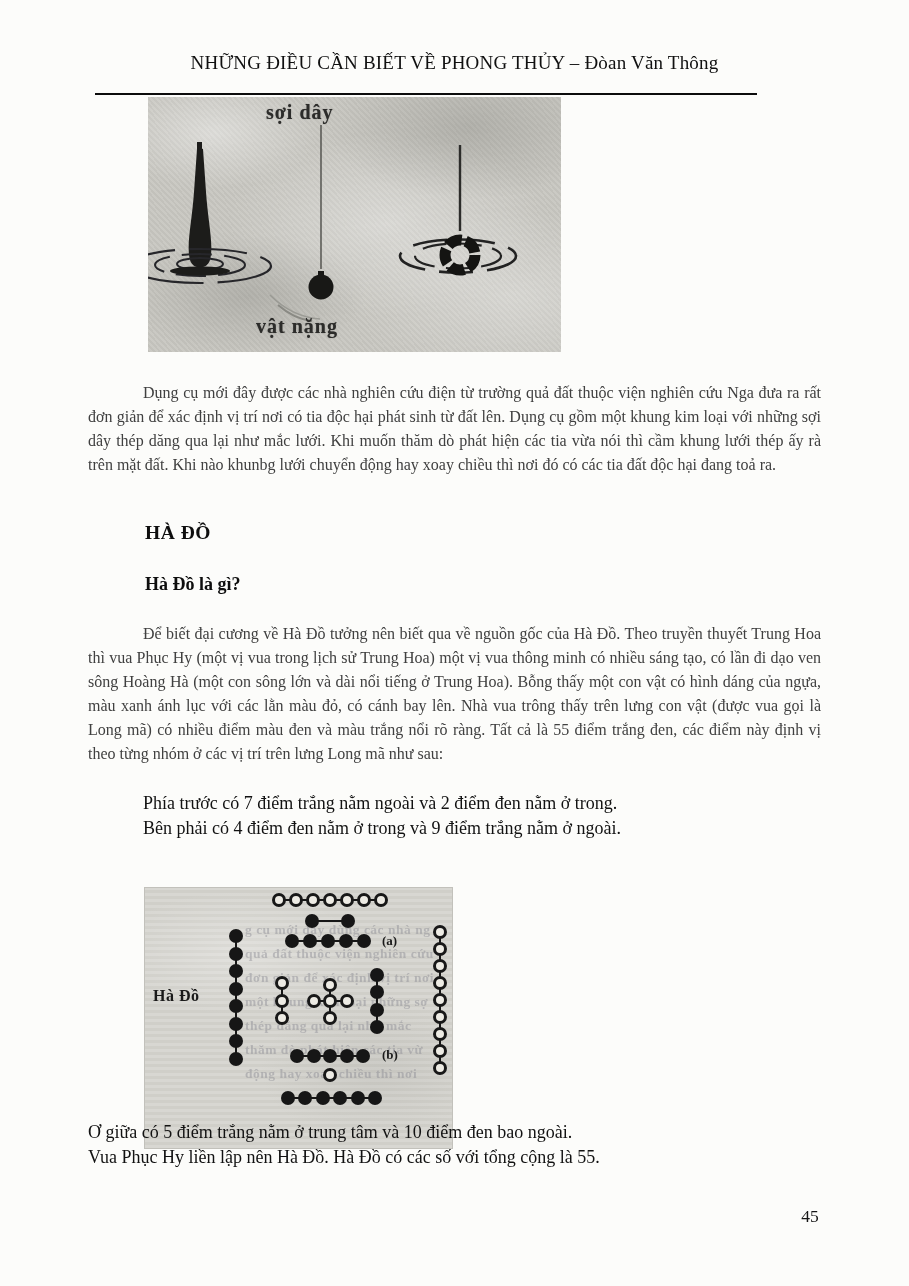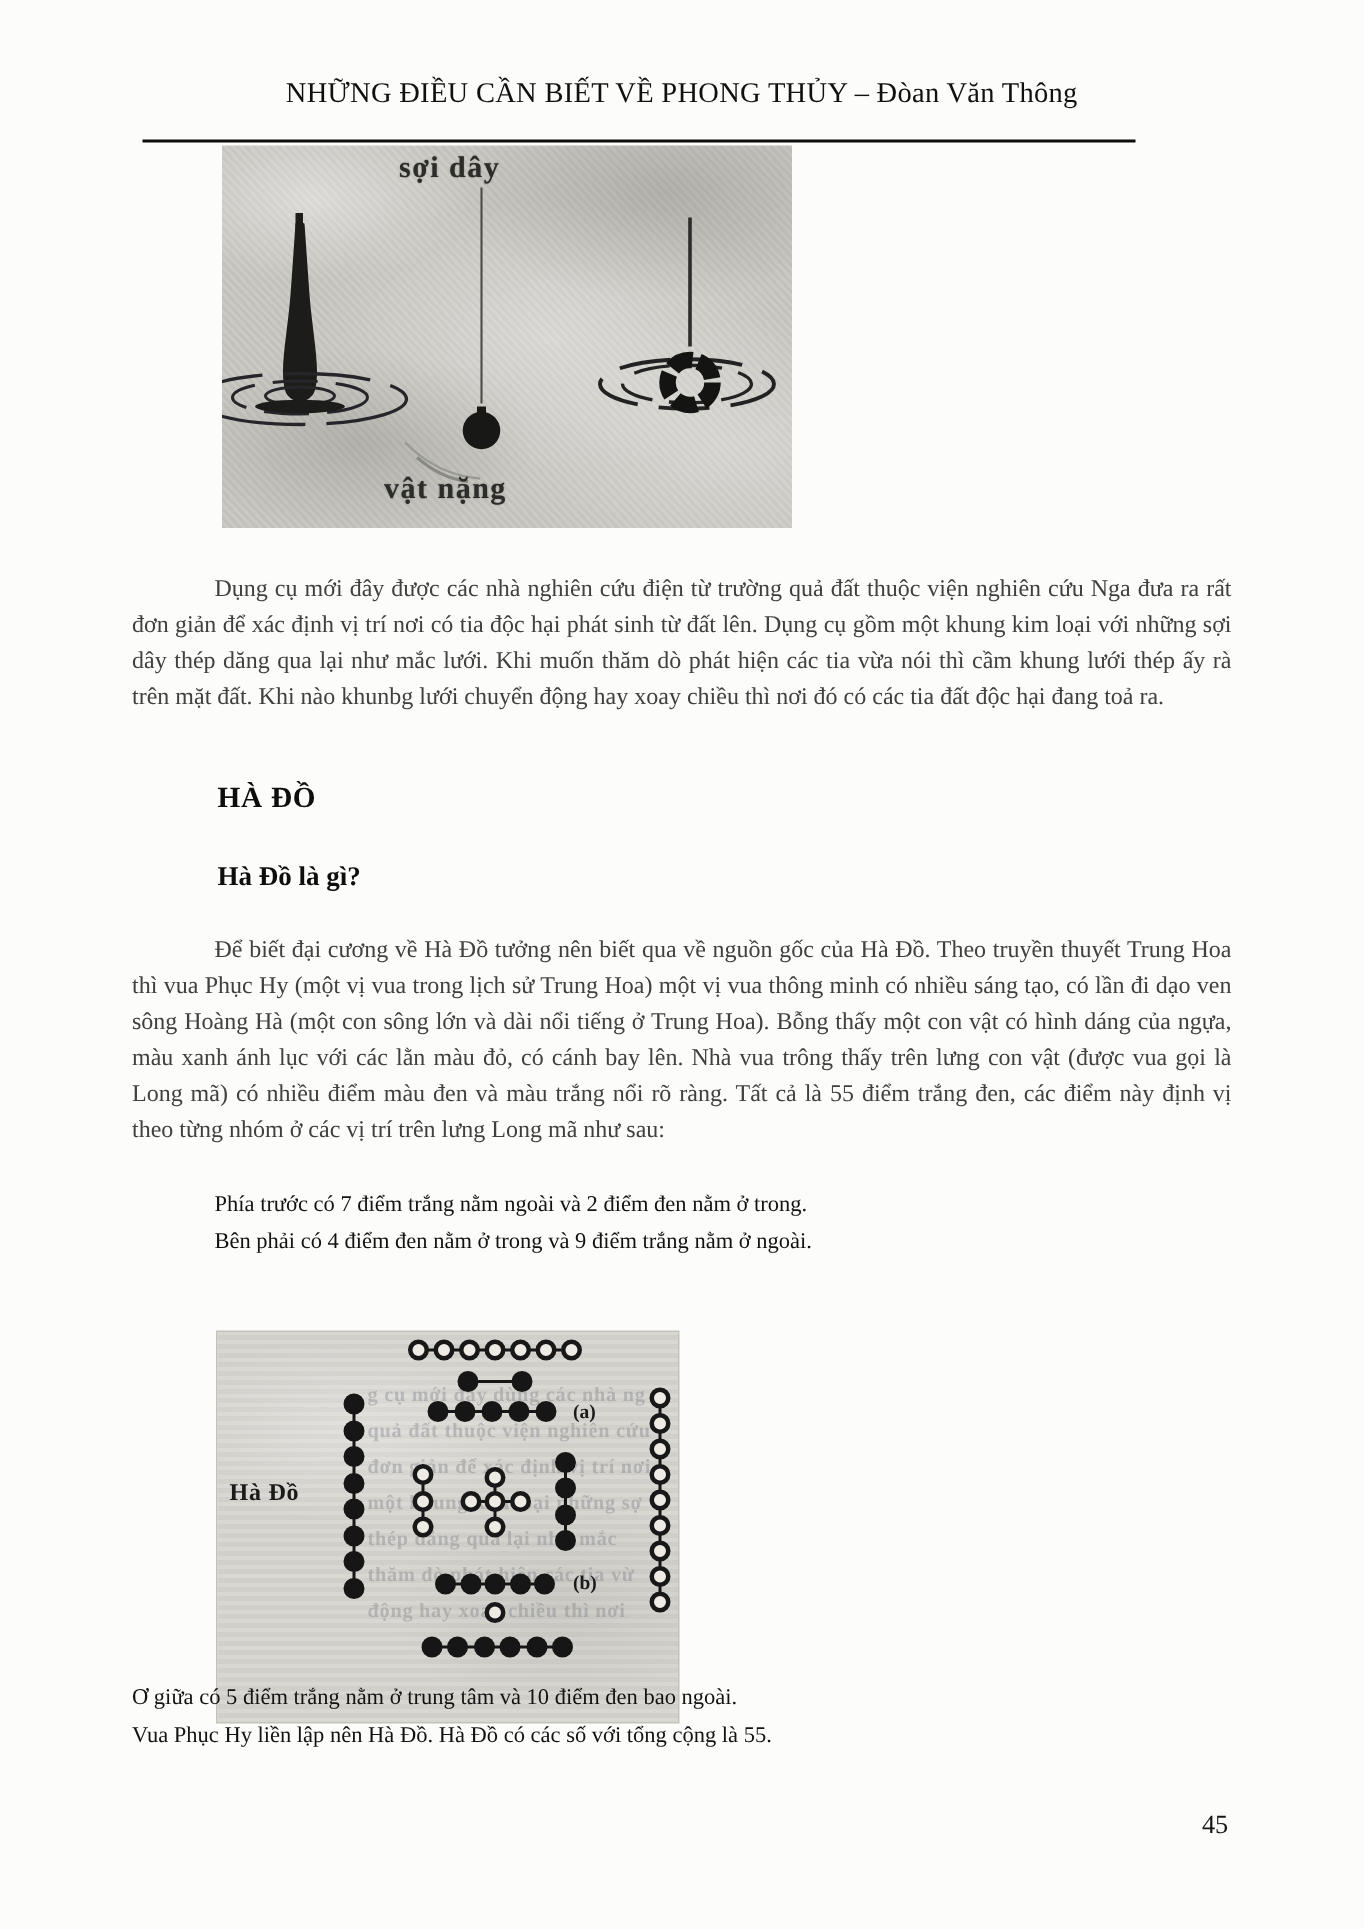--- a/index.html
+++ b/index.html
@@ -11,21 +11,21 @@
   }
   .abs{position:absolute;}
   
   .book-header{
     left:0;top:52px;width:909px;text-align:center;
     font-size:19px;letter-spacing:.2px;color:#101010;
   }
   .header-rule{left:95px;top:93px;width:662px;border-top:2.5px solid #0c0c0c;}
   
   .fig-pendulum{
-    left:148px;top:97px;width:380px;height:255px;overflow:hidden;
+    left:148px;top:97px;width:413px;height:255px;overflow:hidden;
     background-color:#c9c8c2;
     background-image:
       radial-gradient(ellipse 150px 80px at 16% 14%, rgba(255,255,255,.38), transparent 70%),
       radial-gradient(ellipse 200px 100px at 78% 12%, rgba(118,118,112,.28), transparent 72%),
       radial-gradient(ellipse 230px 130px at 58% 50%, rgba(255,255,255,.33), transparent 70%),
       radial-gradient(ellipse 170px 90px at 24% 78%, rgba(108,108,102,.24), transparent 70%),
       radial-gradient(ellipse 230px 120px at 88% 78%, rgba(255,255,255,.28), transparent 72%),
       repeating-linear-gradient(47deg, rgba(0,0,0,.035) 0 2px, rgba(255,255,255,.03) 2px 4px);
   }
   .fig-pendulum svg{position:absolute;left:0;top:0;}
@@ -39,21 +39,21 @@
   
   .para{
     left:88px;width:733px;text-align:justify;
     font-size:16px;line-height:24px;text-indent:55px;color:#404040;
   }
   .p-intro{top:381px;}
   .p-origin{top:622px;}
   .heading{left:145px;font-weight:bold;color:#0e0e0e;}
   .h-main{top:522px;font-size:19.5px;letter-spacing:.5px;}
   .h-sub{top:574px;font-size:18px;}
-  .line-list{left:88px;width:733px;font-size:15px;line-height:24.5px;}
+  .line-list{left:88px;width:733px;font-size:18px;line-height:24.5px;}
   .line-list .ln{padding-left:55px;}
   .list-before{top:791px;}
   .list-after{top:1120px;}
   
   .fig-hado{
     left:145px;top:888px;width:307px;height:260px;overflow:hidden;
     background-color:#d4d3cd;
     background-image:
       radial-gradient(ellipse 180px 90px at 30% 25%, rgba(255,255,255,.25), transparent 70%),
       radial-gradient(ellipse 160px 100px at 75% 70%, rgba(150,150,145,.18), transparent 72%),

